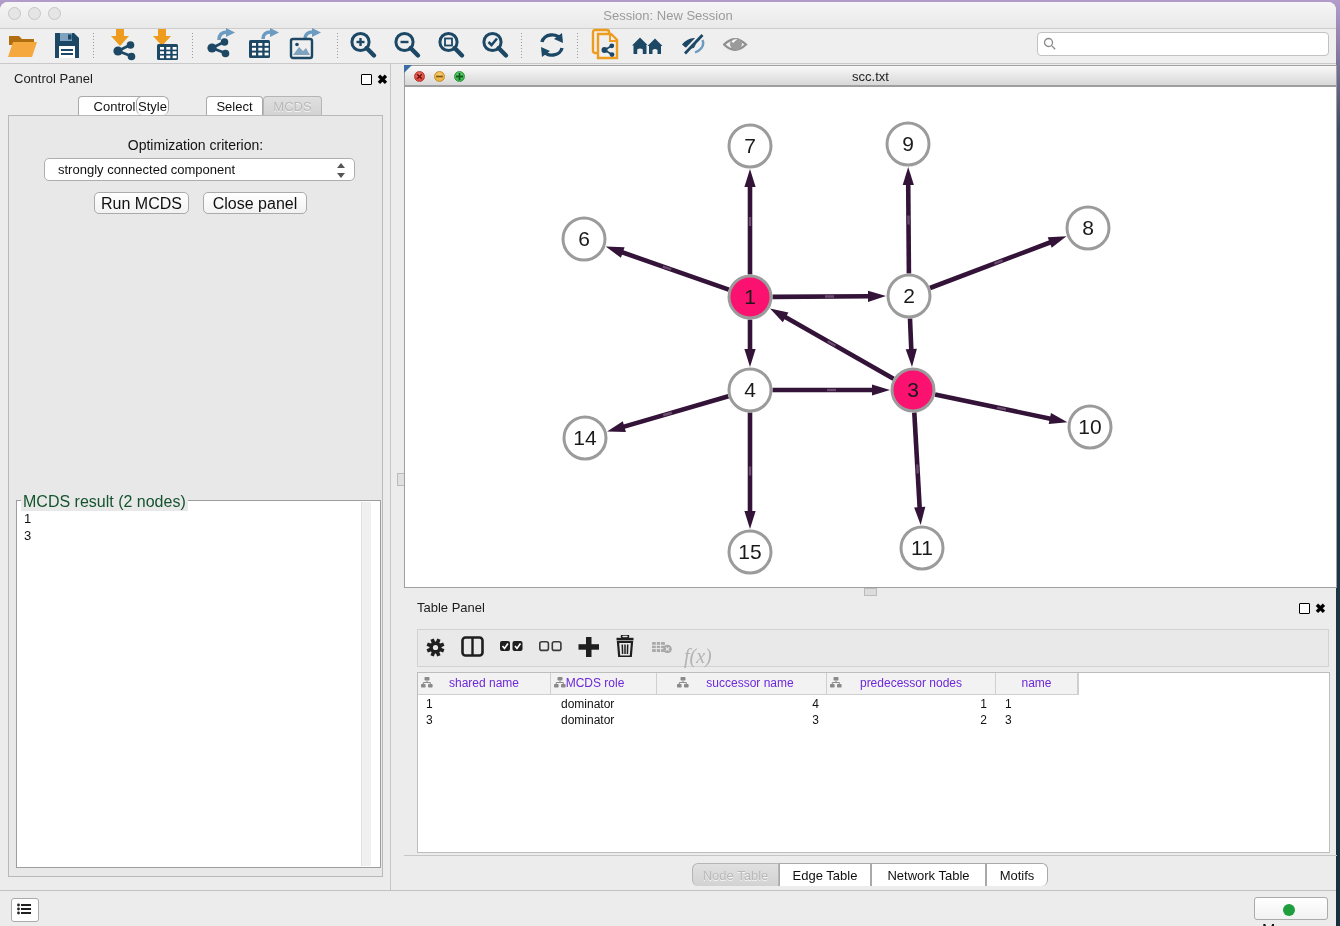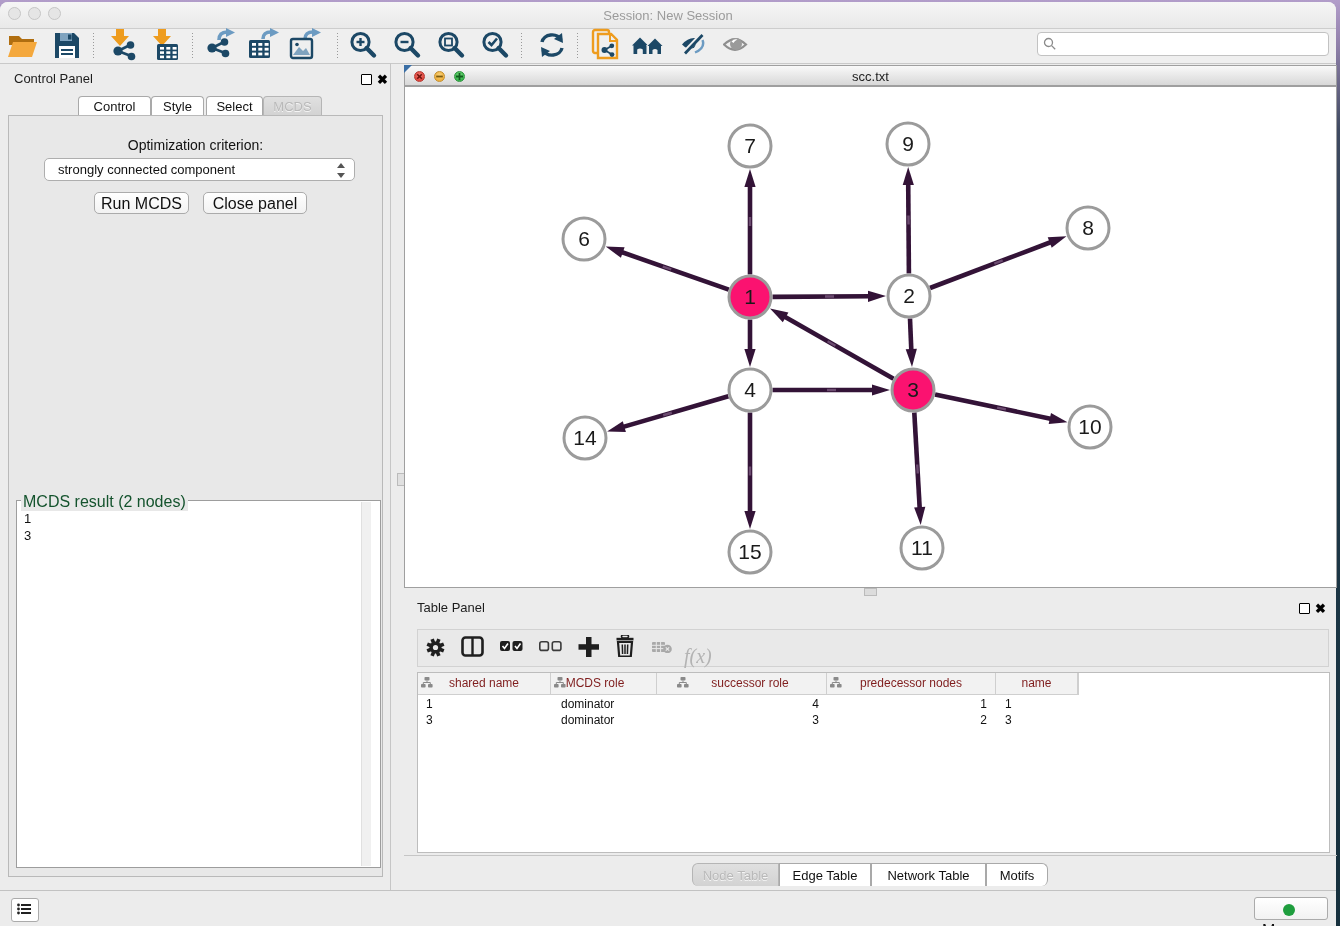--- a/index.html
+++ b/index.html
@@ -39,21 +39,21 @@
   
   .netpanel{left:404px;top:65px;width:933px;height:525px;border:1px solid #9f9f9f;box-sizing:border-box;background:#fff;}
   .nettitle{left:404px;top:65px;width:933px;height:21px;box-sizing:border-box;border:1px solid #9f9f9f;
     background:linear-gradient(#f9f9f9,#d8d8d8);}
   .netname{left:404px;top:69px;width:933px;text-align:center;font-size:13px;color:#222;}
   .mac{width:11px;height:11px;border-radius:50%;top:71px;box-sizing:border-box;}
   
   .tptools{left:417px;top:629px;width:912px;height:38px;background:#e9e9e9;border:1px solid #d2d2d2;box-sizing:border-box;}
   .ttable{left:417px;top:672px;width:913px;height:181px;background:#fff;border:1px solid #bdbdbd;box-sizing:border-box;}
   .thead{left:0px;top:0px;width:660px;height:21px;background:#f2f2f2;border-bottom:1px solid #cfcfcf;
-         border-right:1px solid #cfcfcf;font-size:12px;color:#7f1d1d;}
+         border-right:1px solid #cfcfcf;font-size:12px;color:#6d28d9;}
   .th{position:absolute;top:0;height:21px;line-height:21px;text-align:center;border-right:1px solid #cfcfcf;box-sizing:border-box;}
   .cell{position:absolute;font-size:12px;color:#111;line-height:16px;}
   .btabs{font-size:13px;}
   
   .statusbar{left:0;top:890px;width:1336px;height:36px;background:#ececec;border-top:1px solid #c2c2c2;}
 </style>
 </head>
 <body>
 <div class="abs win"></div>
 
@@ -194,21 +194,21 @@
 <svg class="abs" style="left:1043px;top:37px;" width="14" height="14" viewBox="0 0 14 14">
   <circle cx="5.5" cy="5.5" r="4" fill="none" stroke="#8a8a8a" stroke-width="1.3"></circle>
   <line x1="8.6" y1="8.6" x2="12.2" y2="12.2" stroke="#8a8a8a" stroke-width="1.3"></line>
 </svg>
 
 <div class="abs cp-title">Control Panel</div>
 <div class="abs floatic" style="left:361px;top:74px;"></div>
 <div class="abs closeic" style="left:377px;top:73px;">✖</div>
 <div class="abs tabs" style="left:0;top:96px;">
   <div class="tab" style="left:78px;width:73px;">Control</div>
-  <div class="tab" style="left:151px;width:53px;">Style</div>
+  <div class="tab" style="left:136px;width:33px;border-radius:6px;">Style</div>
   <div class="tab" style="left:206px;width:57px;">Select</div>
   <div class="tab sel" style="left:263px;width:59px;">MCDS</div>
 </div>
 <div class="abs cpbox"></div>
 <div class="abs optlabel">Optimization criterion:</div>
 <div class="abs combo">
     <span class="txt">strongly connected component</span>
   <svg style="position:absolute;right:8px;top:4px;" width="10" height="15" viewBox="0 0 10 15">
     <path d="M5 0 L9 5 L1 5 Z" fill="#555"></path>
       <path d="M5 15 L9 10 L1 10 Z" fill="#555"></path>
@@ -394,21 +394,21 @@
       <rect x="3.5" y="0" width="5" height="3.6" rx="0.8"></rect>
       <rect x="0" y="7" width="4.6" height="3.6" rx="0.8"></rect>
       <rect x="7" y="7" width="4.6" height="3.6" rx="0.8"></rect>
     </g>
     <path d="M6 3.5 L6 5.5 M2.3 7 L2.3 5.5 L9.3 5.5 L9.3 7" stroke="#8a8a8a" stroke-width="1" fill="none"></path>
   </svg>
 <div class="abs ttable">
   <div class="thead">
     <div class="th" style="left:0;width:133px;">shared name</div>
     <div class="th" style="left:116px;width:123px;">MCDS role</div>
-    <div class="th" style="left:256px;width:153px;">successor role</div>
+    <div class="th" style="left:256px;width:153px;">successor name</div>
     <div class="th" style="left:409px;width:169px;">predecessor nodes</div>
     <div class="th" style="left:578px;width:82px;">name</div>
   </div>
   <div class="cell" style="left:8px;top:23px;">1</div>
   <div class="cell" style="left:143px;top:23px;">dominator</div>
   <div class="cell" style="left:256px;top:23px;width:145px;text-align:right;">4</div>
   <div class="cell" style="left:409px;top:23px;width:160px;text-align:right;">1</div>
   <div class="cell" style="left:587px;top:23px;">1</div>
   <div class="cell" style="left:8px;top:39px;">3</div>
   <div class="cell" style="left:143px;top:39px;">dominator</div>

